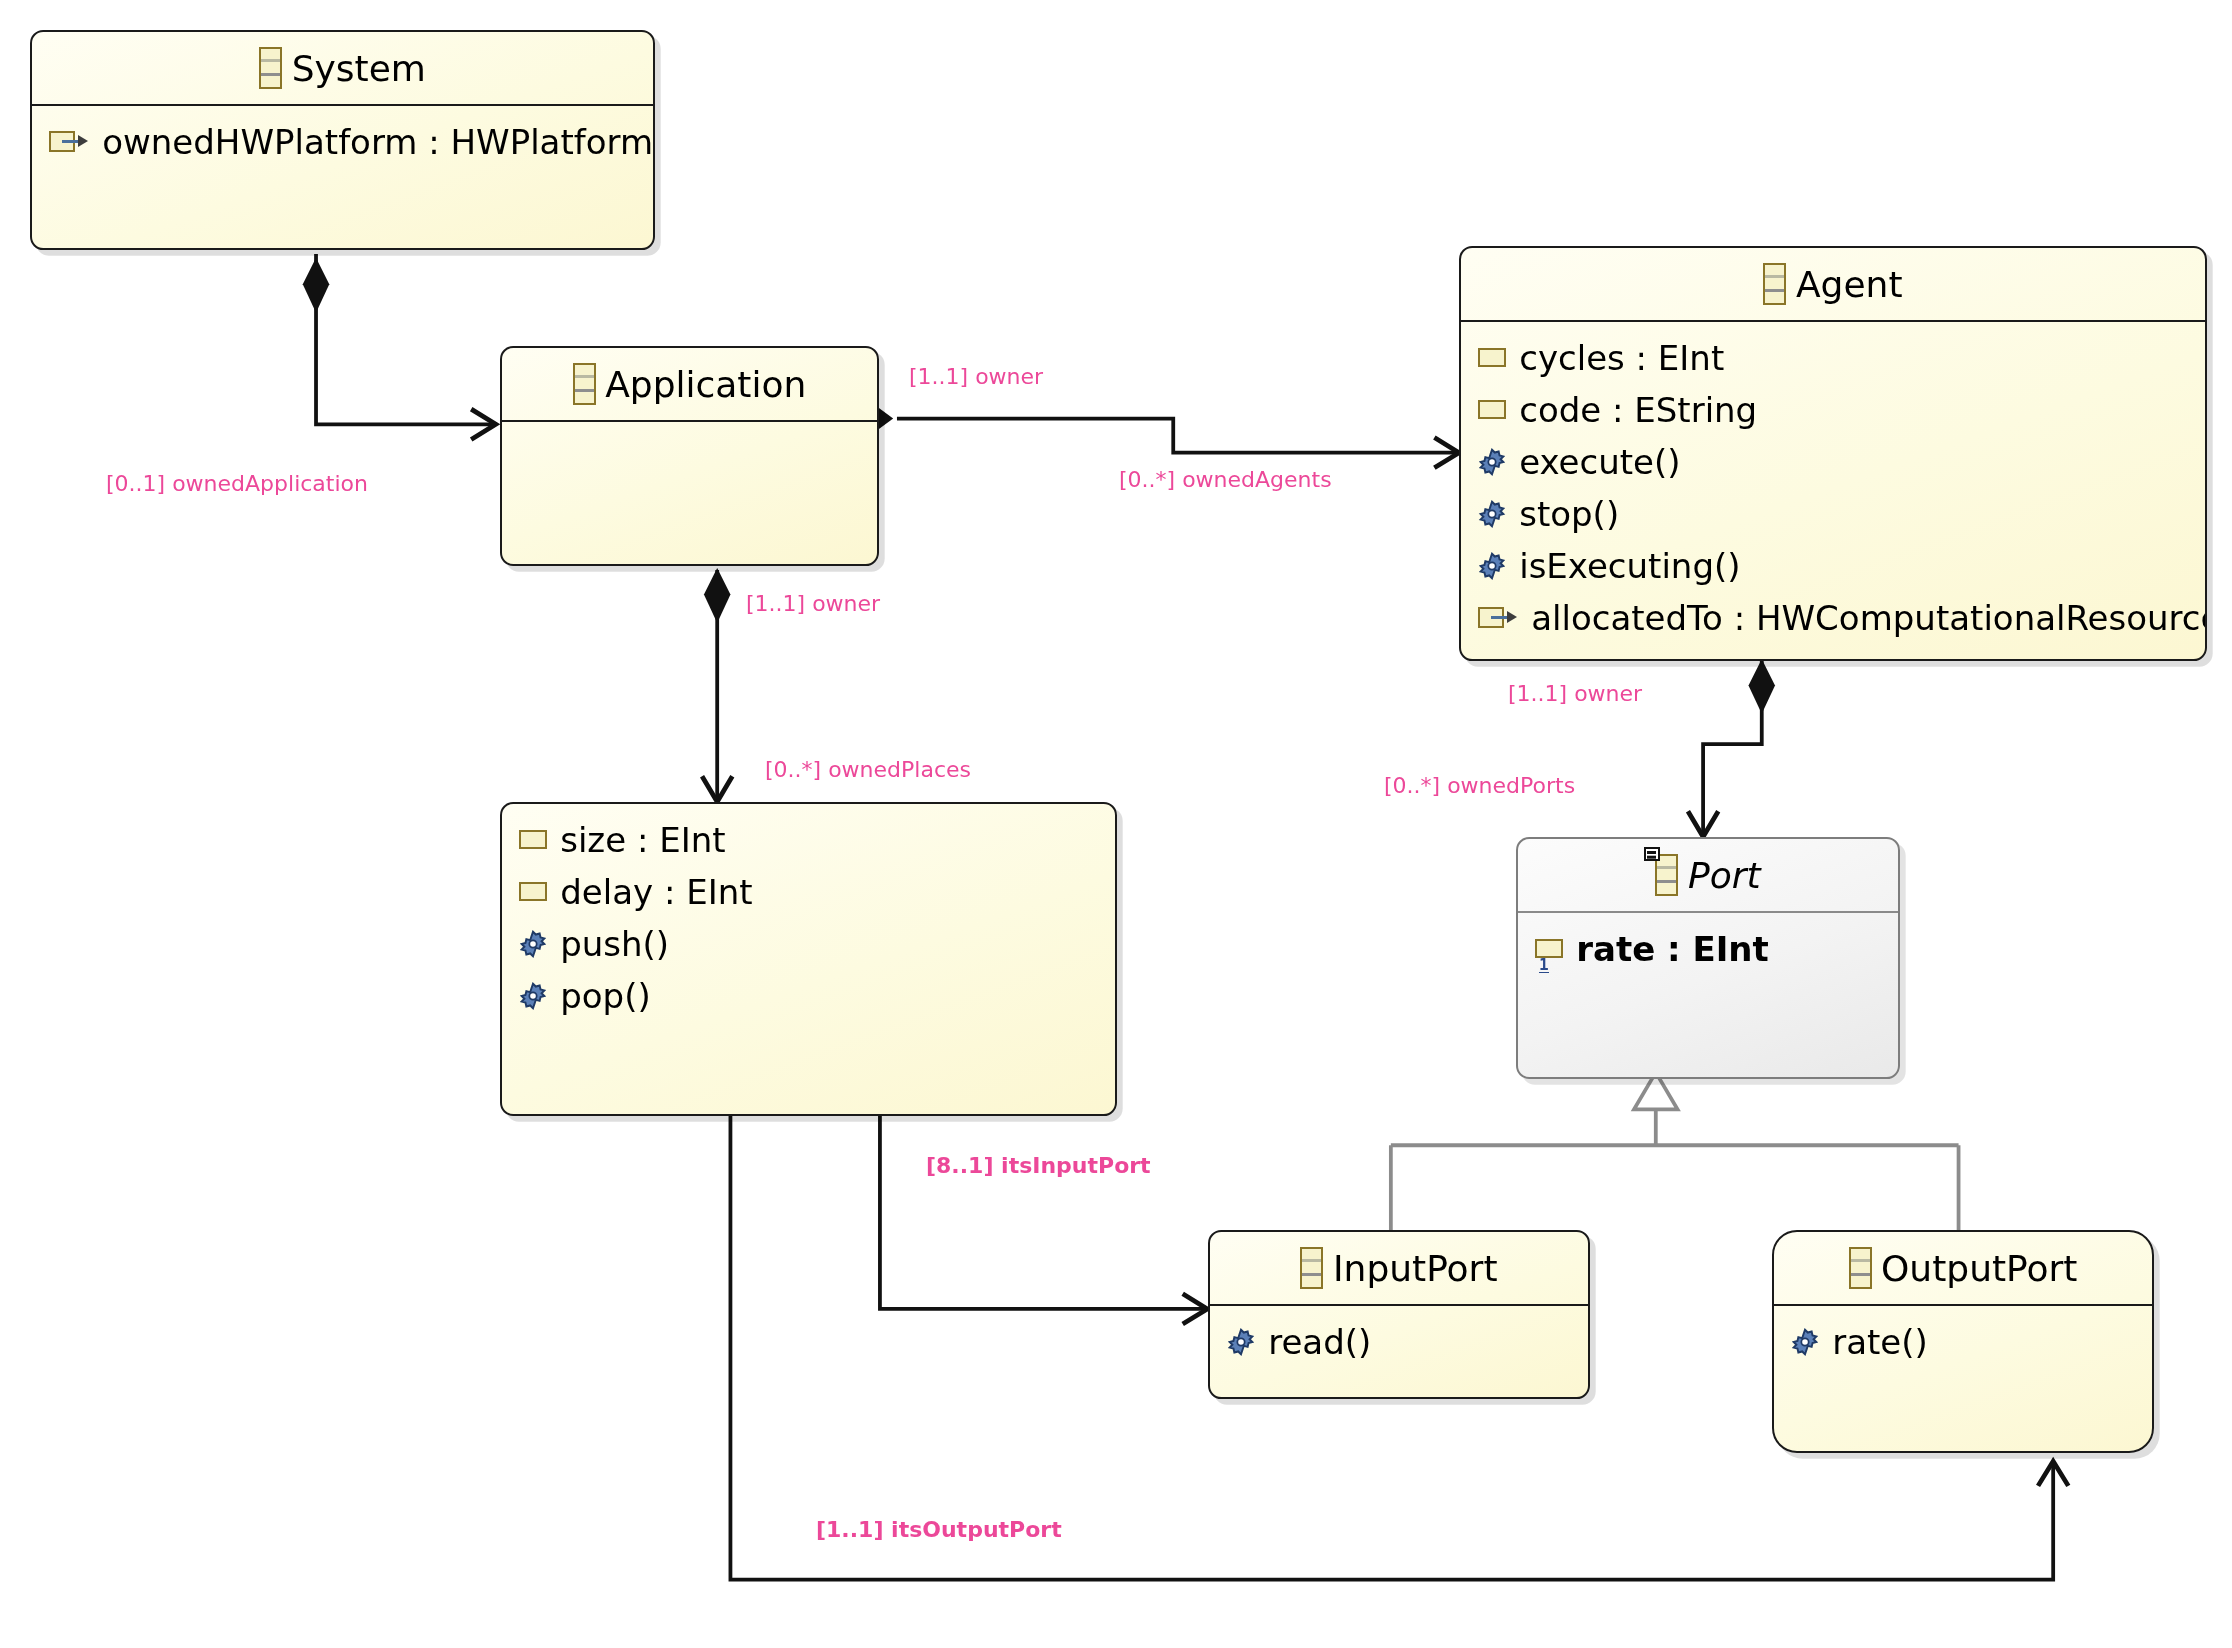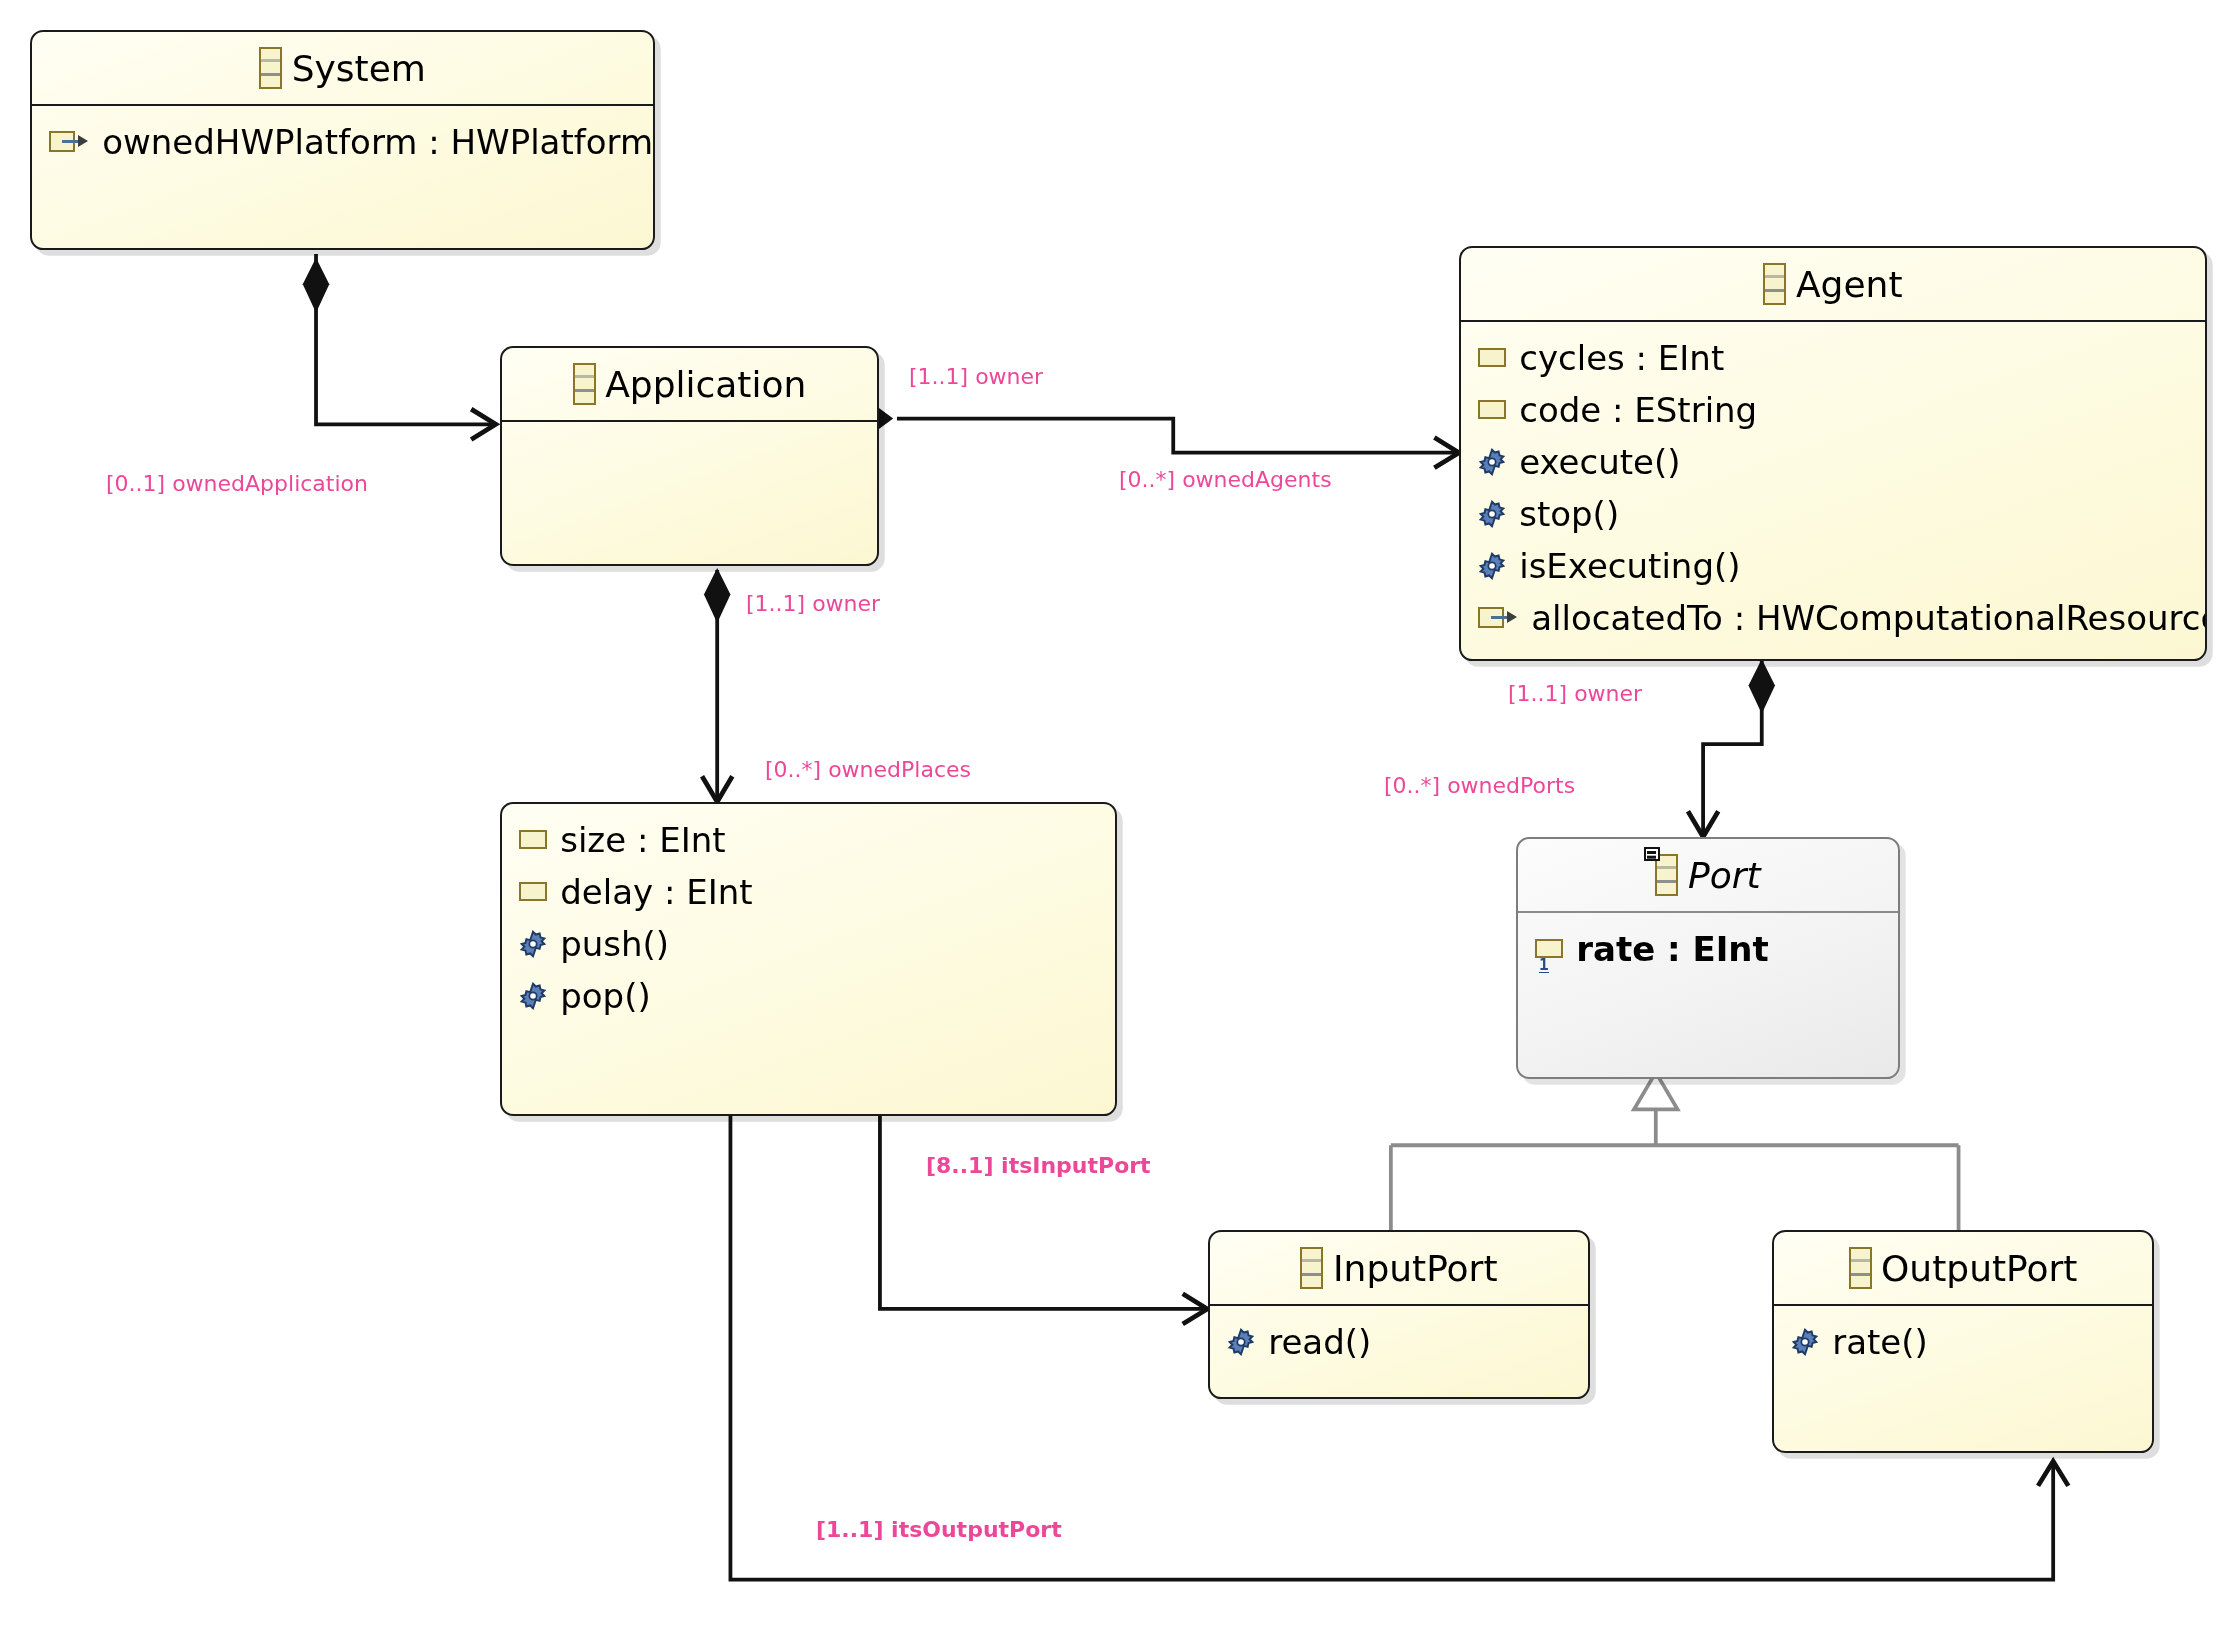--- a/index.html
+++ b/index.html
@@ -356,21 +356,21 @@
           <svg width="28" height="28" viewBox="0 0 16 16">
             <path d="M8 1 l1.6 1.6 2.2-.6 .5 2.2 2.2 .6 -1.6 1.6 1.6 1.6 -2.2 .6 -.5 2.2 -2.2-.6 L8 15 l-1.6-1.6 -2.2 .6 -.5-2.2 -2.2-.6 1.6-1.6 -1.6-1.6 2.2-.6 .5-2.2 2.2 .6z" fill="#5b80b8" stroke="#1f3a66" stroke-width="1.1"></path>
             <circle cx="8" cy="8" r="2.1" fill="#ffffff" stroke="#1f3a66" stroke-width="1"></circle>
           </svg>
         </span>
         <span>read()</span>
       </div>
     </div>
   </div>
 
-  <div class="uml-class" style="left:1772px; top:1230px; width:382px; height:223px;">
+  <div class="uml-class" style="left:1772px; top:1230px; width:382px; height:223px;border-radius:25px;">
     <div class="cls-header">
       <span class="eclass-icon"></span>
       <span>OutputPort</span>
     </div>
     <div class="cls-body">
       <div class="feature">
         <span class="op-icon">
           <svg width="28" height="28" viewBox="0 0 16 16">
             <path d="M8 1 l1.6 1.6 2.2-.6 .5 2.2 2.2 .6 -1.6 1.6 1.6 1.6 -2.2 .6 -.5 2.2 -2.2-.6 L8 15 l-1.6-1.6 -2.2 .6 -.5-2.2 -2.2-.6 1.6-1.6 -1.6-1.6 2.2-.6 .5-2.2 2.2 .6z" fill="#5b80b8" stroke="#1f3a66" stroke-width="1.1"></path>
             <circle cx="8" cy="8" r="2.1" fill="#ffffff" stroke="#1f3a66" stroke-width="1"></circle>

